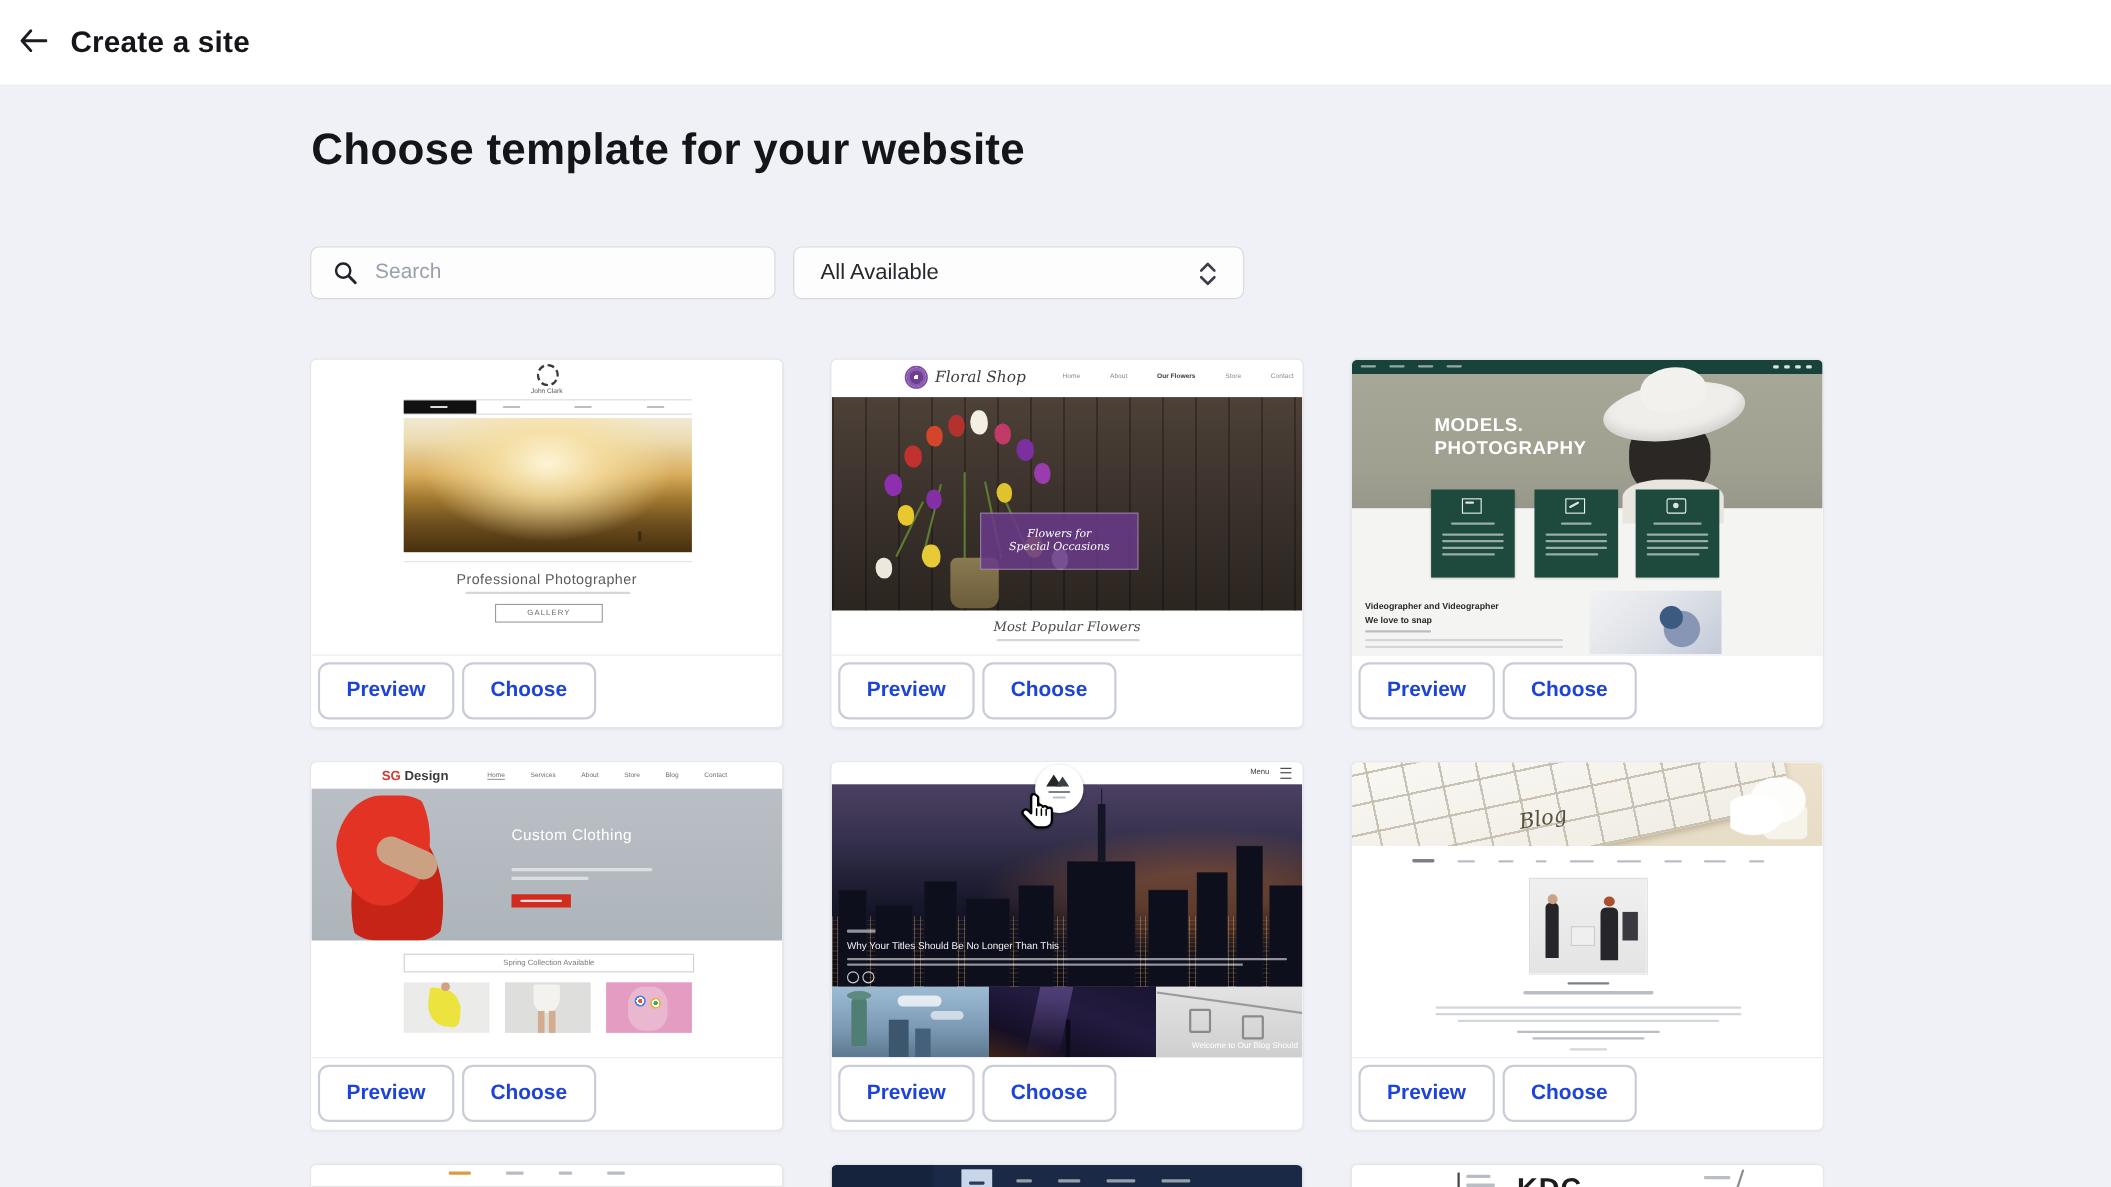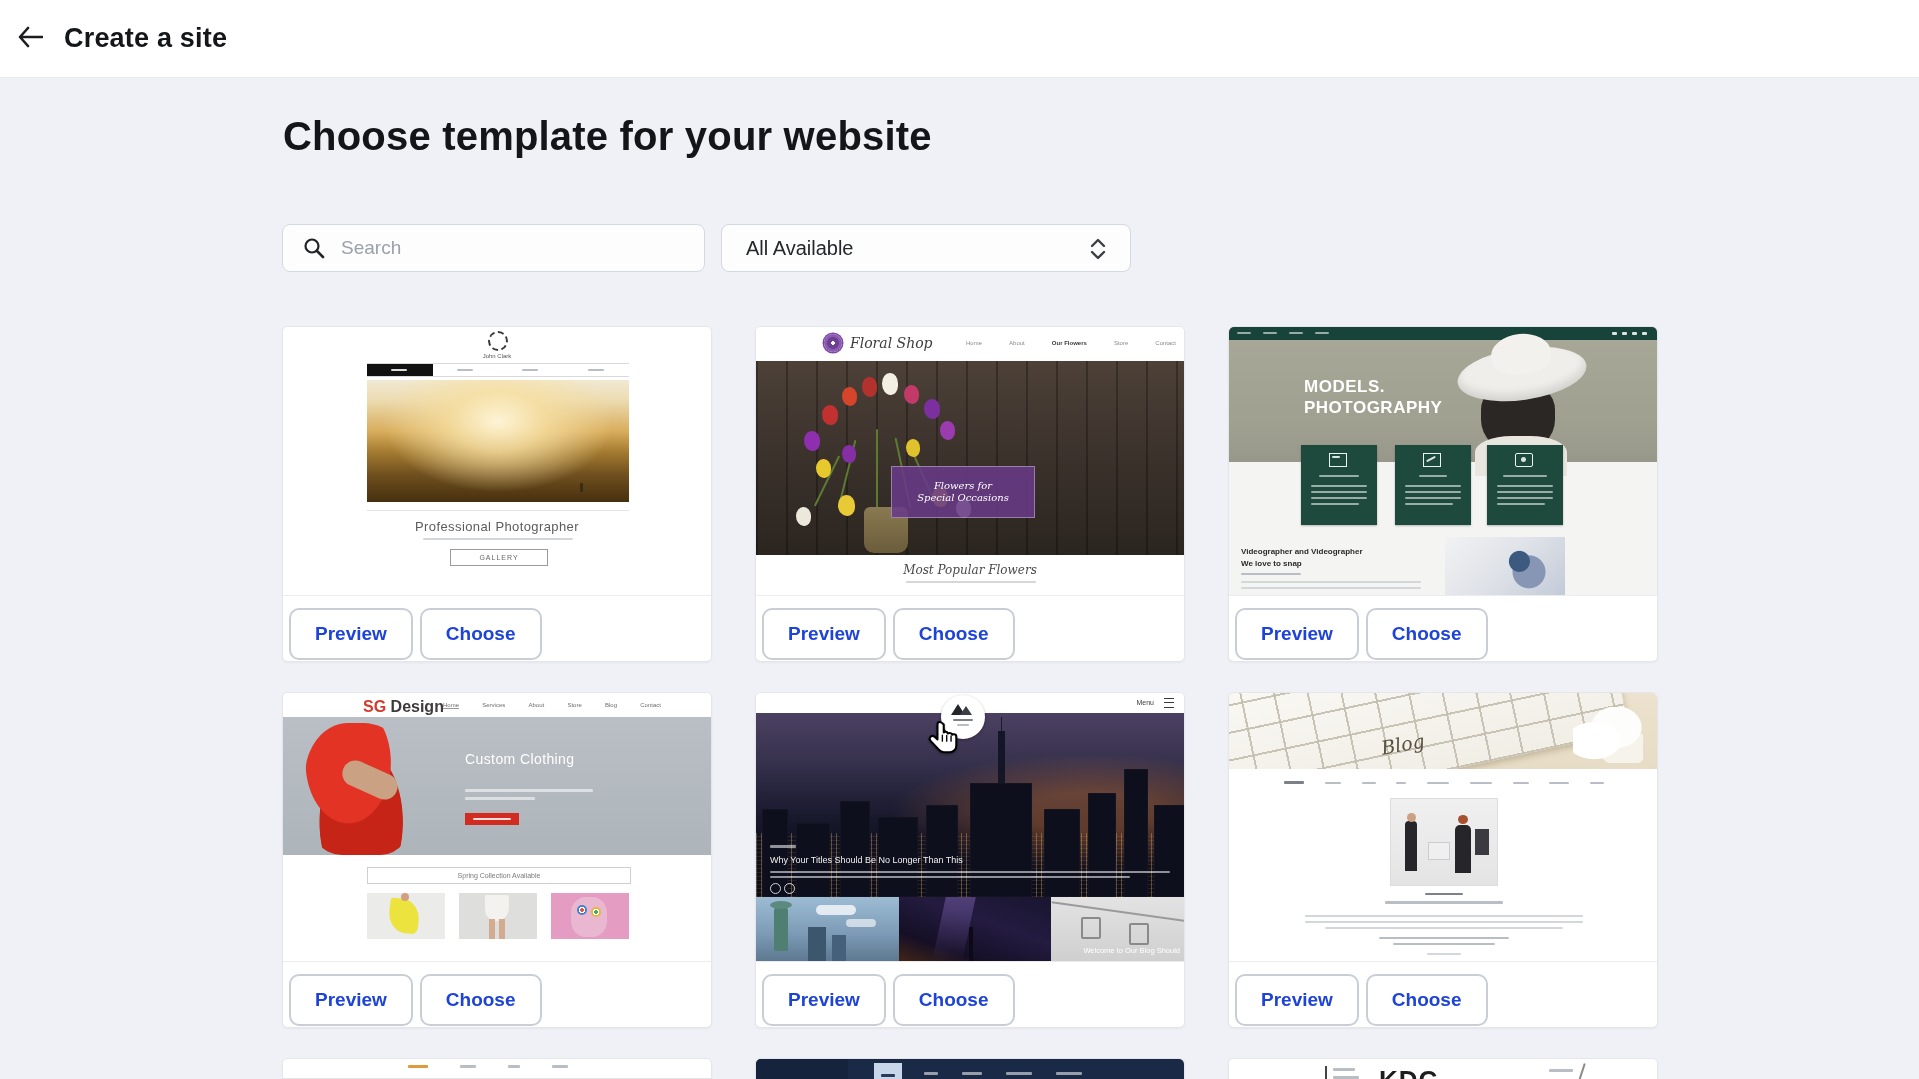--- a/index.html
+++ b/index.html
@@ -21,21 +21,21 @@
   .search-input::placeholder{color:#9aa1ab;}
   .search-icon{position:absolute;left:20px;top:12px;width:24px;height:24px;}
   .category-select{position:absolute;left:721px;top:224px;width:410px;height:48px;box-sizing:border-box;border:1px solid #d4d8e0;border-radius:8px;background:#fdfdfe;display:flex;align-items:center;cursor:pointer;}
   .category-value{font-size:20px;color:#24272c;margin-left:24px;}
   .select-chevrons{position:absolute;right:22px;top:10px;width:20px;height:28px;}
 
   
   .grid{position:absolute;left:282px;top:326px;width:1376px;display:grid;grid-template-columns:repeat(3,430px);column-gap:43px;row-gap:30px;}
   .card{width:430px;height:336px;background:#ffffff;border:1px solid #e4e6eb;border-radius:6px;box-sizing:border-box;box-shadow:0 1px 2px rgba(30,35,60,.05);overflow:hidden;display:flex;flex-direction:column;}
   .thumb{position:relative;width:100%;height:268px;overflow:hidden;background:#fff;cursor:pointer;}
-  .card-strip{position:relative;height:64px;border-top:1px solid #ececef;background:#fff;display:flex;align-items:flex-end;padding-left:6px;}
+  .card-strip{position:relative;height:64px;border-top:1px solid #ececef;background:#fff;display:flex;align-items:center;padding-left:6px;}
   .act-btn{height:52px;margin-right:7px;padding:0 24px;background:#fff;border:2px solid #c9cdd6;border-radius:10px;color:#1d43d9;font-size:19px;font-weight:700;font-family:"Liberation Sans",sans-serif;cursor:pointer;}
 
   
   .abs{position:absolute;}
   .bar{position:absolute;background:#b9bdc4;border-radius:1px;height:3px;}
   .bar-lt{background:#d3d6da;}
   .bar-dk{background:#7c8087;}
   .bar-w{background:rgba(255,255,255,.85);}
   .bar-w2{background:rgba(255,255,255,.55);}
 
@@ -83,21 +83,21 @@
   .t3-lower{left:0;top:202px;width:100%;height:66px;background:#f4f4f3;}
   .t3-feat-h{left:12px;top:18px;font-size:8px;font-weight:700;color:#2b2b2b;}
   .t3-feat-h2{left:12px;top:30px;font-size:8px;font-weight:700;color:#2b2b2b;}
   .t3-img{left:216px;top:8px;width:120px;height:58px;background:
       radial-gradient(circle at 62% 42%, #3c5a80 0 10px, rgba(0,0,0,0) 11px),
       radial-gradient(circle at 70% 60%, #8696b4 0 16px, rgba(0,0,0,0) 17px),
       linear-gradient(135deg,#f2f2f4 0%,#dfe2e8 50%,#c3cad8 100%);}
 
   
   .t4-header{left:0;top:0;width:100%;height:24px;background:#fff;}
-  .t4-brand{left:80px;top:5px;font-size:16px;font-weight:700;color:#3c3c3c;}
+  .t4-brand{left:64px;top:5px;font-size:12px;font-weight:700;color:#3c3c3c;}
   .t4-brand b{color:#d23b2e;font-weight:700;}
   .t4-nav{left:160px;top:9px;width:218px;display:flex;justify-content:space-between;}
   .t4-nav span{font-size:6px;color:#6d6d6d;}
   .t4-hero{left:0;top:24px;width:100%;height:138px;background:linear-gradient(180deg,#b9bfc4 0%,#aeb5ba 100%);}
   .t4-dress{left:22px;top:6px;width:108px;height:132px;background:
       radial-gradient(ellipse at 40% 30%, #e23325 0 46%, rgba(0,0,0,0) 47%),
       radial-gradient(ellipse at 52% 75%, #c52417 0 52%, rgba(0,0,0,0) 53%);
       border-radius:40% 46% 30% 34%;}
   .t4-arm{left:58px;top:50px;width:58px;height:26px;background:#caa183;border-radius:14px;transform:rotate(24deg);}
   .t4-hero-h{left:182px;top:34px;font-size:14px;color:#fff;letter-spacing:.4px;}

